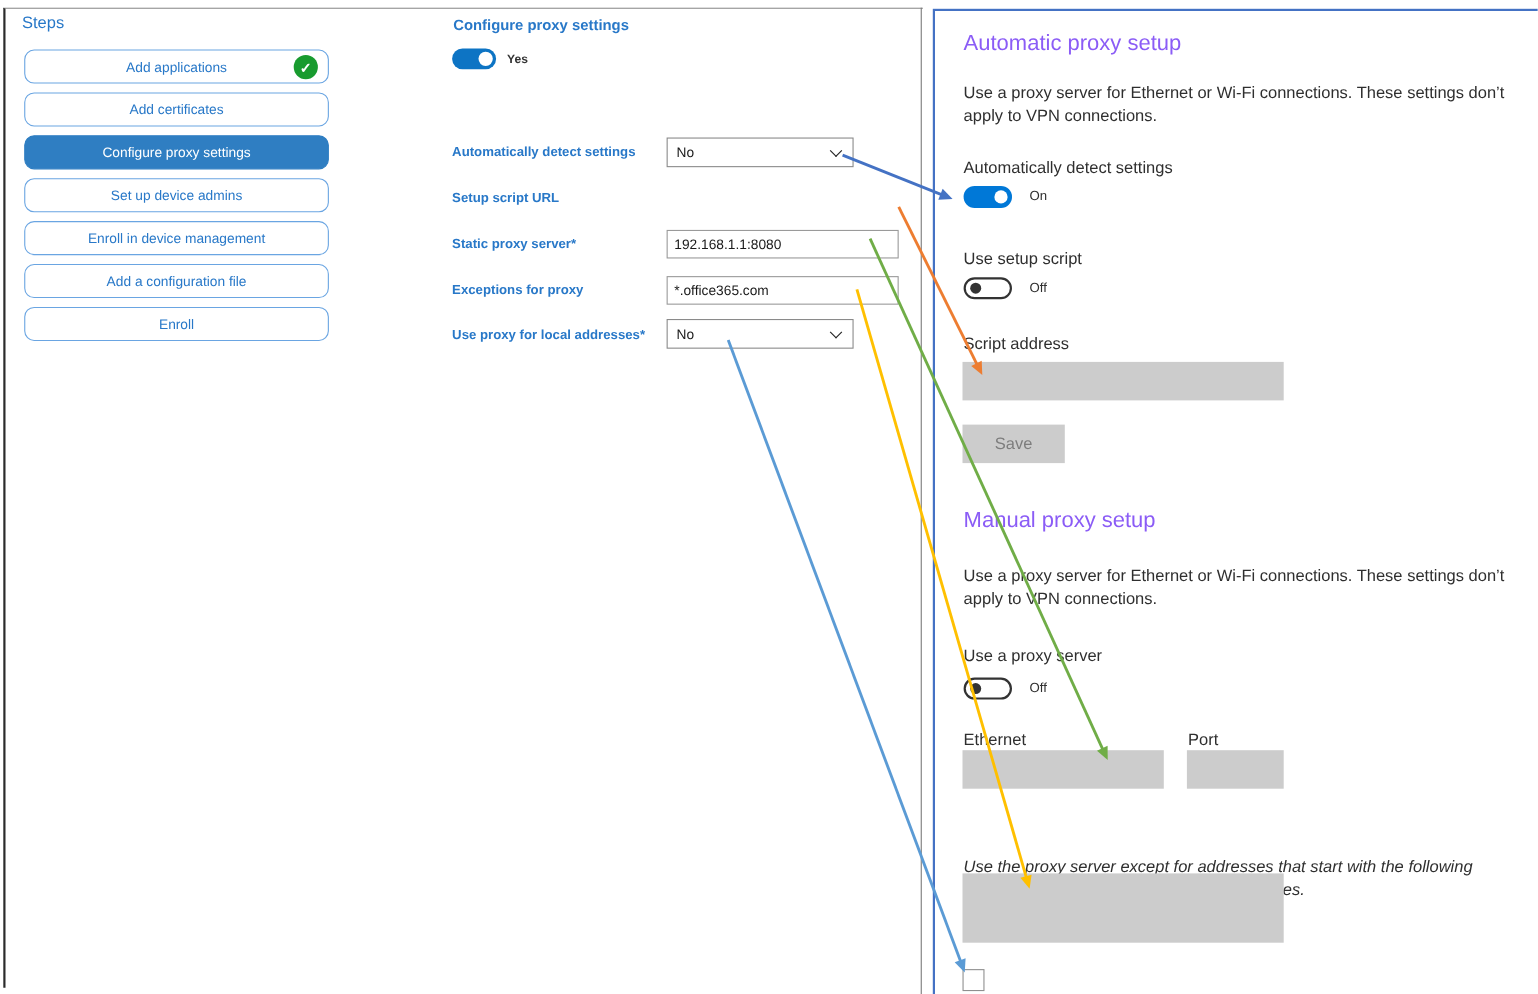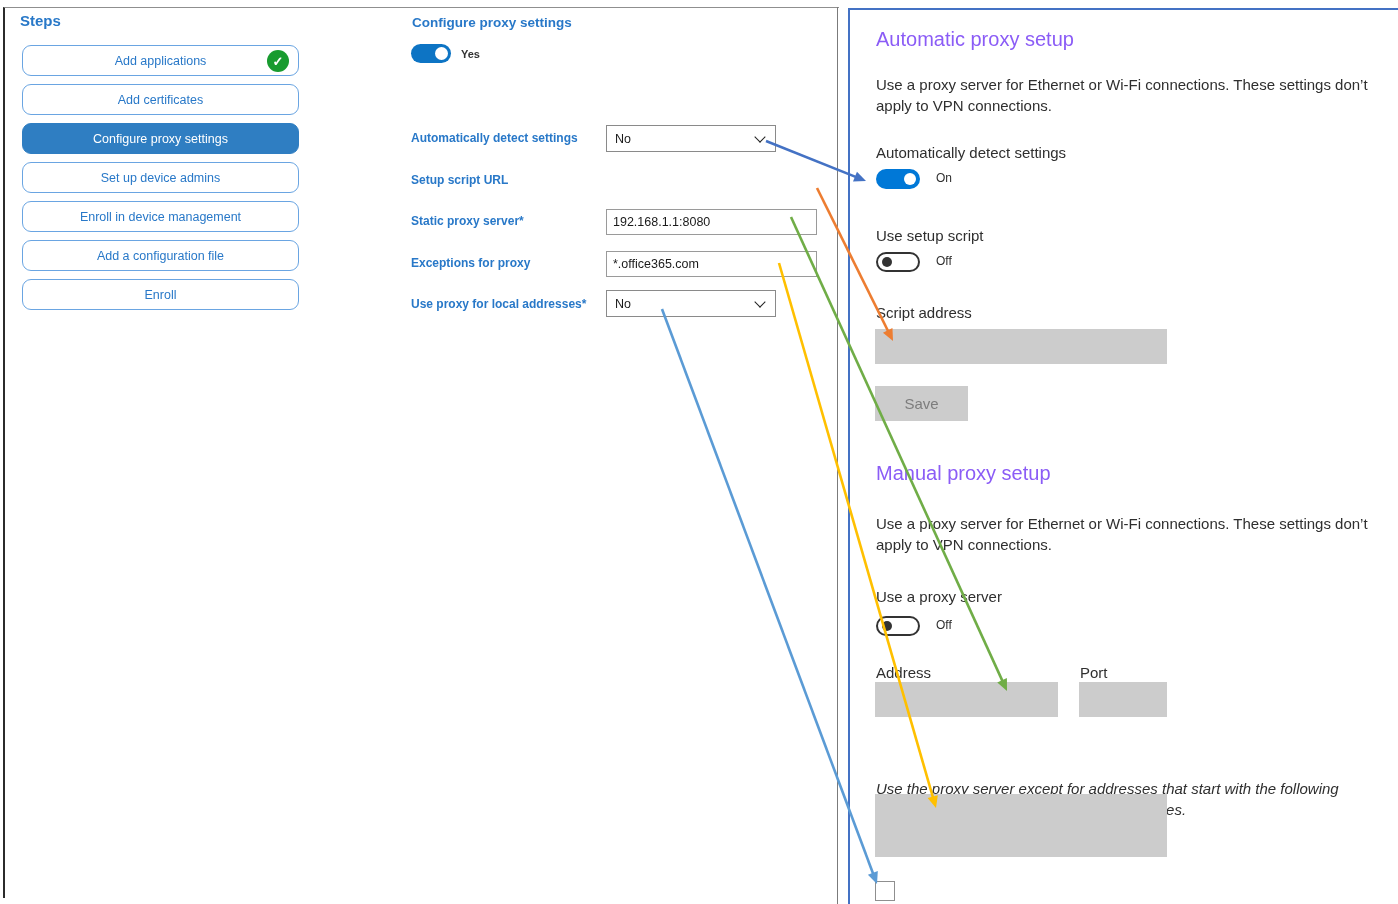--- a/index.html
+++ b/index.html
@@ -4,21 +4,21 @@
 <style>
   html,body{margin:0;padding:0;background:#fff;}
   .stage{position:relative;width:1398px;height:904px;background:#fff;overflow:hidden;
          font-family:"Liberation Sans",sans-serif;}
 
   
   .left-frame{position:absolute;left:3px;top:7px;width:834px;height:890px;
               border-left:2px solid #2b2b2b;border-top:1px solid #8f8f8f;background:#fff;}
   .divider{position:absolute;left:837px;top:7px;width:1px;height:897px;background:#7b7b7b;}
 
-  .steps-title{position:absolute;left:20px;top:12px;font-size:15px;font-weight:bold;color:#2878c8;}
+  .steps-title{position:absolute;left:20px;top:12px;font-size:15px;font-weight:normal;color:#2878c8;}
   .step-btn{position:absolute;left:22px;width:277px;height:31px;box-sizing:border-box;
             border:1px solid #6aa5e2;border-radius:9px;background:#fff;
             display:flex;align-items:center;justify-content:center;
             font-size:12.5px;color:#2878c8;cursor:pointer;}
   .step-btn.selected{background:#2f7ec2;border-color:#2f7ec2;color:#fff;}
   .check{position:absolute;right:9px;top:4px;width:22px;height:22px;border-radius:50%;
          background:#189b2f;color:#fff;display:flex;align-items:center;justify-content:center;
          font-size:13px;font-weight:bold;}
   .check::after{content:"✓";}
 
@@ -147,21 +147,21 @@
 
     <div class="sheading" style="top:452px;">Manual proxy setup</div>
     <div class="spara" style="top:503px;">Use a proxy server for Ethernet or Wi-Fi connections. These settings don’t apply to VPN connections.</div>
 
     <div class="slabel" style="top:578px;">Use a proxy server</div>
     <div class="stoggle off" style="top:606px;">
         <div class="knob"></div>
       </div>
     <div class="tstate" style="top:608px;">Off</div>
 
-    <div class="slabel" style="top:654px;">Address</div>
+    <div class="slabel" style="top:654px;">Ethernet</div>
     <div class="slabel" style="top:654px;left:230px;">Port</div>
     <div class="gbox" style="left:25px;top:672px;width:183px;height:35px;"></div>
     <div class="gbox" style="left:229px;top:672px;width:88px;height:35px;"></div>
 
     <div class="spara" style="top:768px;width:482px;font-style:italic;">Use the proxy server except for addresses that start with the following entries. Use semicolons (;) to separate entries.</div>
     <div class="gbox" style="left:25px;top:784px;width:292px;height:63px;"></div>
 
     <div class="checkbox" style="top:871px;"></div>
   </div>
 

